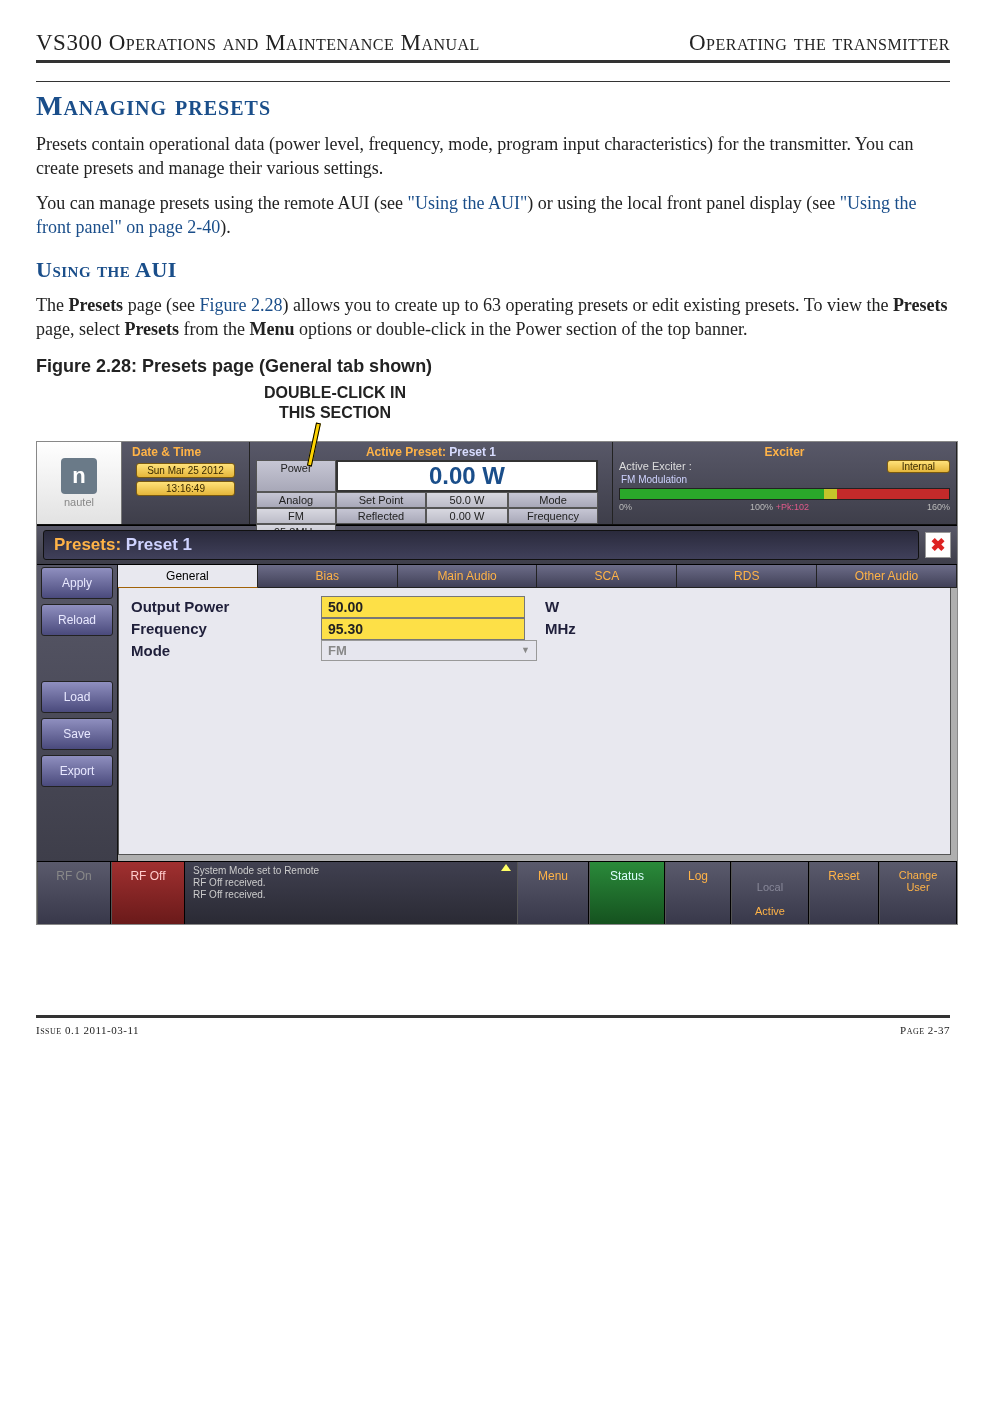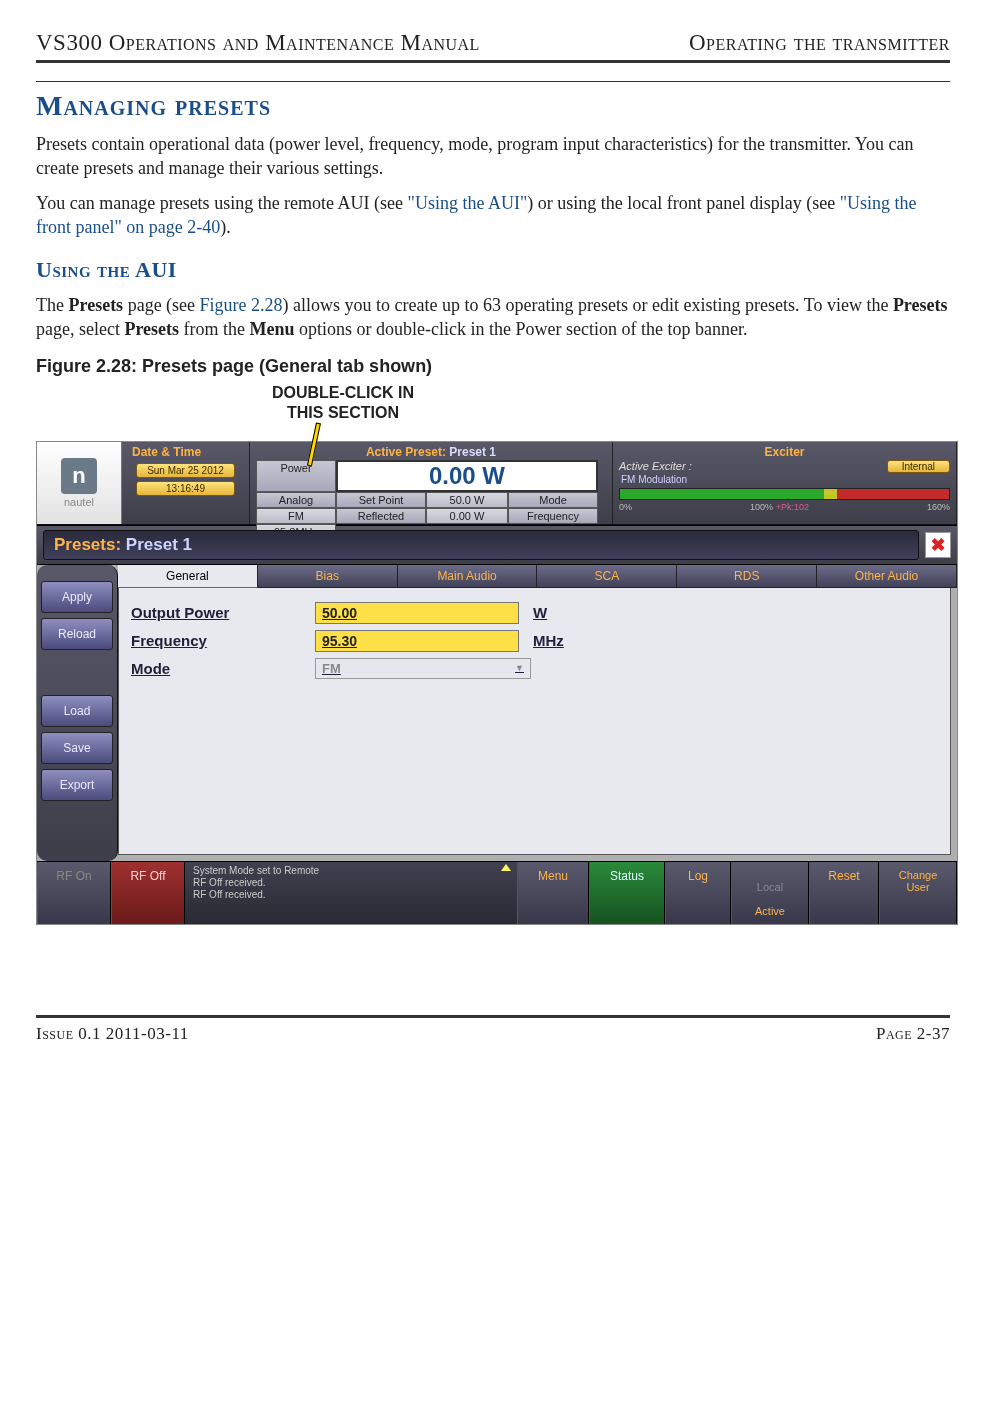--- a/index.html
+++ b/index.html
@@ -38,21 +38,21 @@
     font-size: 22px;
     font-weight: 600;
     margin: 18px 0 6px 0;
     letter-spacing: 0.5px;
   }
   p { font-size: 18px; line-height: 1.35; margin: 10px 0; }
   .link { color: #1a4e8a; }
   .bold { font-weight: bold; }
   .figcap { font-family: Arial, sans-serif; font-weight: bold; font-size: 18px; margin: 14px 0 6px 0; }
   .callout-wrap { text-align: center; font-family: Arial, sans-serif; font-weight: bold; font-size: 16px; line-height:1.25; position: relative; height: 58px; }
-  .callout-wrap .txtblock { position:absolute; left:197px; top:0; width:220px; text-align:center;}
+  .callout-wrap .txtblock { position:absolute; left:189px; top:0; width:220px; text-align:center;}
   .pointer-line {
     position: absolute;
     left: 280px;
     top: 40px;
     width: 3px;
     height: 42px;
     background: #ffd400;
     border: 1px solid #000;
     transform: rotate(12deg);
     transform-origin: top center;
@@ -127,21 +127,21 @@
   .ap-cell.lbl { background: linear-gradient(#c6c6d4,#a8a8b8); }
   .pwr-big {
     grid-column: 2 / span 3;
     background:#fff; color:#1a4e8a; font-weight:bold; font-size:24px;
     border:2px solid #333; text-align:center;
   }
   .ap-head { color:#ffb347; text-align:center; font-weight:bold; padding:1px 0; }
   .ap-head .val { color:#d8dcff; }
   .expanel { flex:1; }
   .ex-row { display:flex; gap:6px; align-items:center; color:#222; background:transparent; font-size:11px;}
-  .ex-row .label { color:#ddd;font-style:italic; }
+  .ex-row .label { color:#ddd; }
   .ex-pill {
     background: linear-gradient(#ffe27a,#e5b63a);
     border:1px solid #7a5a10;
     border-radius:3px;
     color:#3a2a00;
     font-size:10px;
     padding:0 14px;
     margin-left:auto;
   }
   .modline { color:#cfd3ff; font-size:10px; padding:1px 2px; }
@@ -173,21 +173,21 @@
   }
   .presets-hdr .ttl .val { color:#cfd3ff; }
   .closebox {
     width:24px;height:24px;
     background:#fff; border:1px solid #999;
     color:#d22; font-weight:bold; font-size:18px;
     display:flex;align-items:center;justify-content:center;
     margin-left:6px;
   }
   .mainrow { display:flex; background:#afafaf; }
-  .sidebtns { width:72px; background: linear-gradient(#585868,#3e3e4a); padding:16px 4px; border-right:1px solid #111;border-radius:10px;}
+  .sidebtns { width:72px; background: linear-gradient(#585868,#3e3e4a); padding:2px 4px; border-right:1px solid #111;}
   .sidebtn {
     background: linear-gradient(180deg,#8f8fbf 0%, #4a4a7c 100%);
     color:#e8e8ff;
     border:1px solid #222;
     border-radius:3px;
     text-align:center;
     padding:8px 2px;
     margin-bottom:5px;
     font-size:12px;
   }
@@ -213,21 +213,21 @@
     background:#e8e8ef;
     border:1px solid #555;
     border-top:none;
     margin:0 6px 6px 0;
     min-height:250px;
     padding:8px 12px;
     color:#1f1f3a;
     font-size:15px;
     font-weight:bold;
   }
-  .frow { display:flex; align-items:center; margin:6px 0; gap:14px;text-decoration:underline;}
+  .frow { display:flex; align-items:center; margin:0 0; gap:20px;}
   .frow .flab { width:170px; }
   .finput {
     background:#fde047; border:1px solid #777; width:190px; padding:2px 6px; font-size:14px; font-weight:bold; color:#222;
   }
   .fsel {
     background:#e6e6ee; border:1px solid #999; width:202px; padding:2px 6px; font-size:13px; color:#888;
     display:flex; justify-content:space-between; align-items:center;
   }
   .chev { font-size:9px; color:#888; }
   .funit { width:60px; font-size:15px; font-weight:bold; color:#1f1f3a;}
@@ -252,21 +252,21 @@
   .bb-btn.split { line-height:1.1; font-size:11px; }
   .bb-btn.split .dim { color:#889; }
   .bb-msg { flex:1; color:#ccc; font-size:10px; padding:3px 8px; line-height:1.2; position:relative; }
   .bb-msg::after { content:""; position:absolute; right:6px; top:2px; width:0;height:0;
     border-left:5px solid transparent;border-right:5px solid transparent;border-bottom:7px solid #ff6; }
 
   .ftr {
     display:flex;
     justify-content: space-between;
     font-variant: small-caps;
-    font-size: 17px;
+    font-size: 11px;
     letter-spacing:0.5px;
     border-top:3px solid #333;
     margin-top: 90px;
     padding-top:6px;
   }
 </style>
 </head>
 <body>
 
 <div class="hdr">

